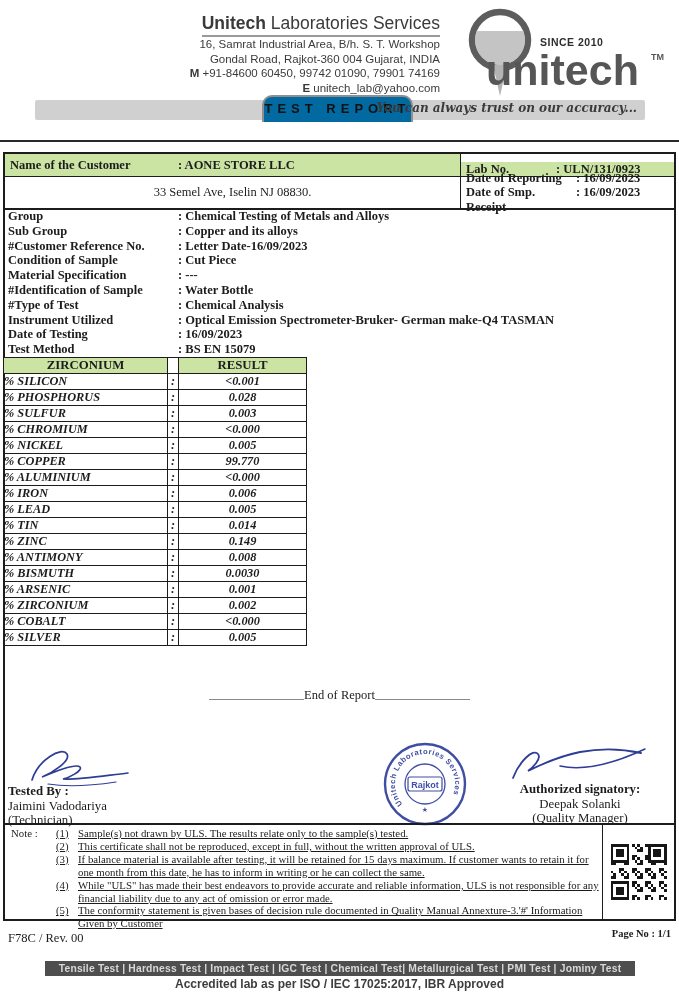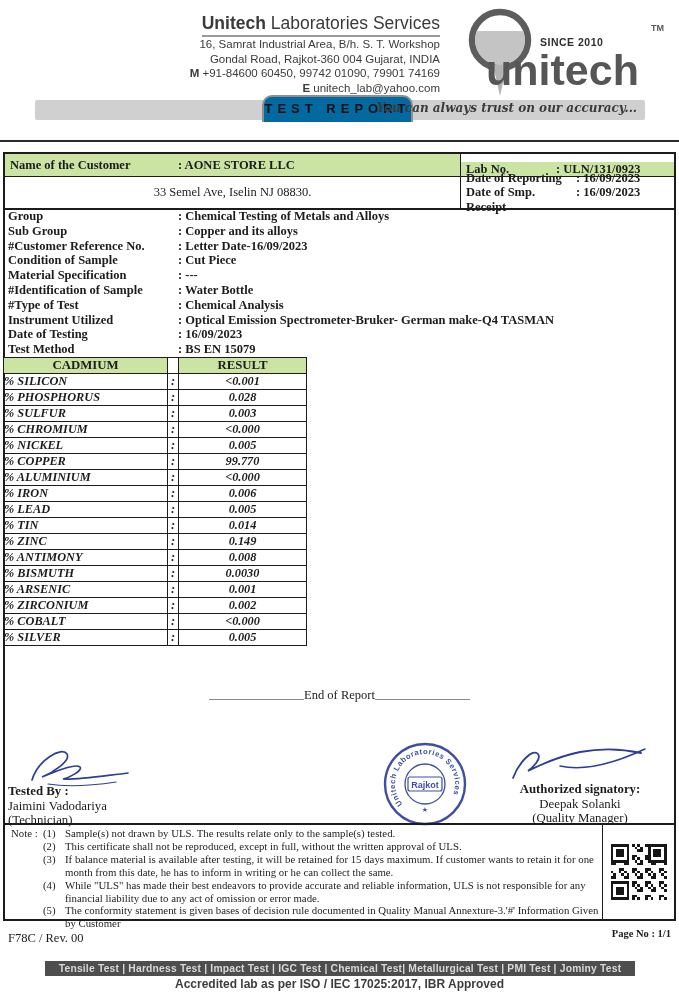--- a/index.html
+++ b/index.html
@@ -12,21 +12,21 @@
               font-family:"Liberation Sans", sans-serif; color:#3a3a3a; }
   .hdr-company { font-size:17.5px; display:inline-block; border-bottom:2px solid #9a9a9a; padding-bottom:1px; }
   .hdr-company b { font-weight:bold; }
   .hdr-line { font-size:11.5px; line-height:14.5px; }
   .hdr-line b { font-weight:bold; }
 
   .logo { position:absolute; left:448px; top:4px; width:228px; height:94px; }
   .logo svg.flask { position:absolute; left:0; top:0; }
   .logo .since { position:absolute; left:92px; top:32px; font-family:"Liberation Sans",sans-serif;
                  font-weight:bold; font-size:10.5px; color:#2f2f2f; letter-spacing:.5px; }
-  .logo .tm { position:absolute; left:203px; top:19px; font-family:"Liberation Sans",sans-serif;
+  .logo .tm { position:absolute; left:203px; top:48px; font-family:"Liberation Sans",sans-serif;
               font-weight:bold; font-size:9px; color:#585858; }
   .logo .word { position:absolute; left:38px; top:44px; font-family:"Liberation Sans",sans-serif;
                 font-weight:bold; font-size:43px; color:#565656; letter-spacing:0; line-height:44px; }
 
   .banner-bar { position:absolute; left:35px; top:100px; width:610px; height:20px;
                 background:#d0d0d0; border-radius:2px; }
   .banner-tab { position:absolute; left:262px; top:95px; width:151px; height:27px; background:#0369a1;
                 border:2px solid #8f8f8f; border-bottom:none; border-radius:10px 10px 0 0; z-index:2;
                 font-family:"Liberation Sans",sans-serif; font-weight:bold; font-size:13px;
                 letter-spacing:5px; text-align:center; line-height:24px; color:#111; }
@@ -80,21 +80,21 @@
   .sig { position:absolute; }
   .tested { position:absolute; left:8px; top:784px; font-size:12.8px; line-height:14.5px; }
   .tested .t1 { font-weight:bold; }
   .authsig { position:absolute; left:500px; top:782px; width:160px; text-align:center;
              font-size:12.8px; line-height:14.5px; }
   .authsig .t1 { font-weight:bold; }
   .stamp { position:absolute; left:383px; top:742px; }
 
   
   .notes { position:absolute; left:3px; top:823px; width:673px; height:98px; border:2px solid #1c1c1c; display:flex; }
-  .notes-cell { flex:1; position:relative; border-right:1.5px solid #1c1c1c; padding:2px 3px 0 6px; }
+  .notes-cell { flex:1; position:relative; border-right:1.5px solid #1c1c1c; padding:2px 3px 0 19px;text-decoration:underline; }
   .note-prefix { position:absolute; left:6px; top:2px; font-size:10.8px; line-height:12.9px; }
   .note-items { margin-left:32px; }
   .note-row { display:flex; font-size:10.8px; line-height:12.9px; }
   .note-row .nn { width:22px; flex:none; }
   .note-row .nt { flex:1; }
   .qr-cell { width:71px; display:flex; align-items:center; justify-content:center; }
   .qr { display:grid; grid-template-rows:repeat(21,1fr); grid-template-columns:repeat(21,1fr);
         width:56px; height:56px; background:#fff; }
   .qr i { background:#161616; display:block; }
 
@@ -226,21 +226,21 @@
     </div>
 
   <table class="res">
     <colgroup>
         <col class="col-el">
         <col class="col-co">
         <col class="col-re">
       </colgroup>
     <thead>
       <tr>
-        <th class="green">CADMIUM</th>
+        <th class="green">ZIRCONIUM</th>
         <th></th>
         <th class="green">RESULT</th>
       </tr>
     </thead>
     <tbody>
 
         <tr>
           <td class="el">% SILICON</td>
           <td class="co">:</td>
           <td class="re">&lt;0.001</td>

